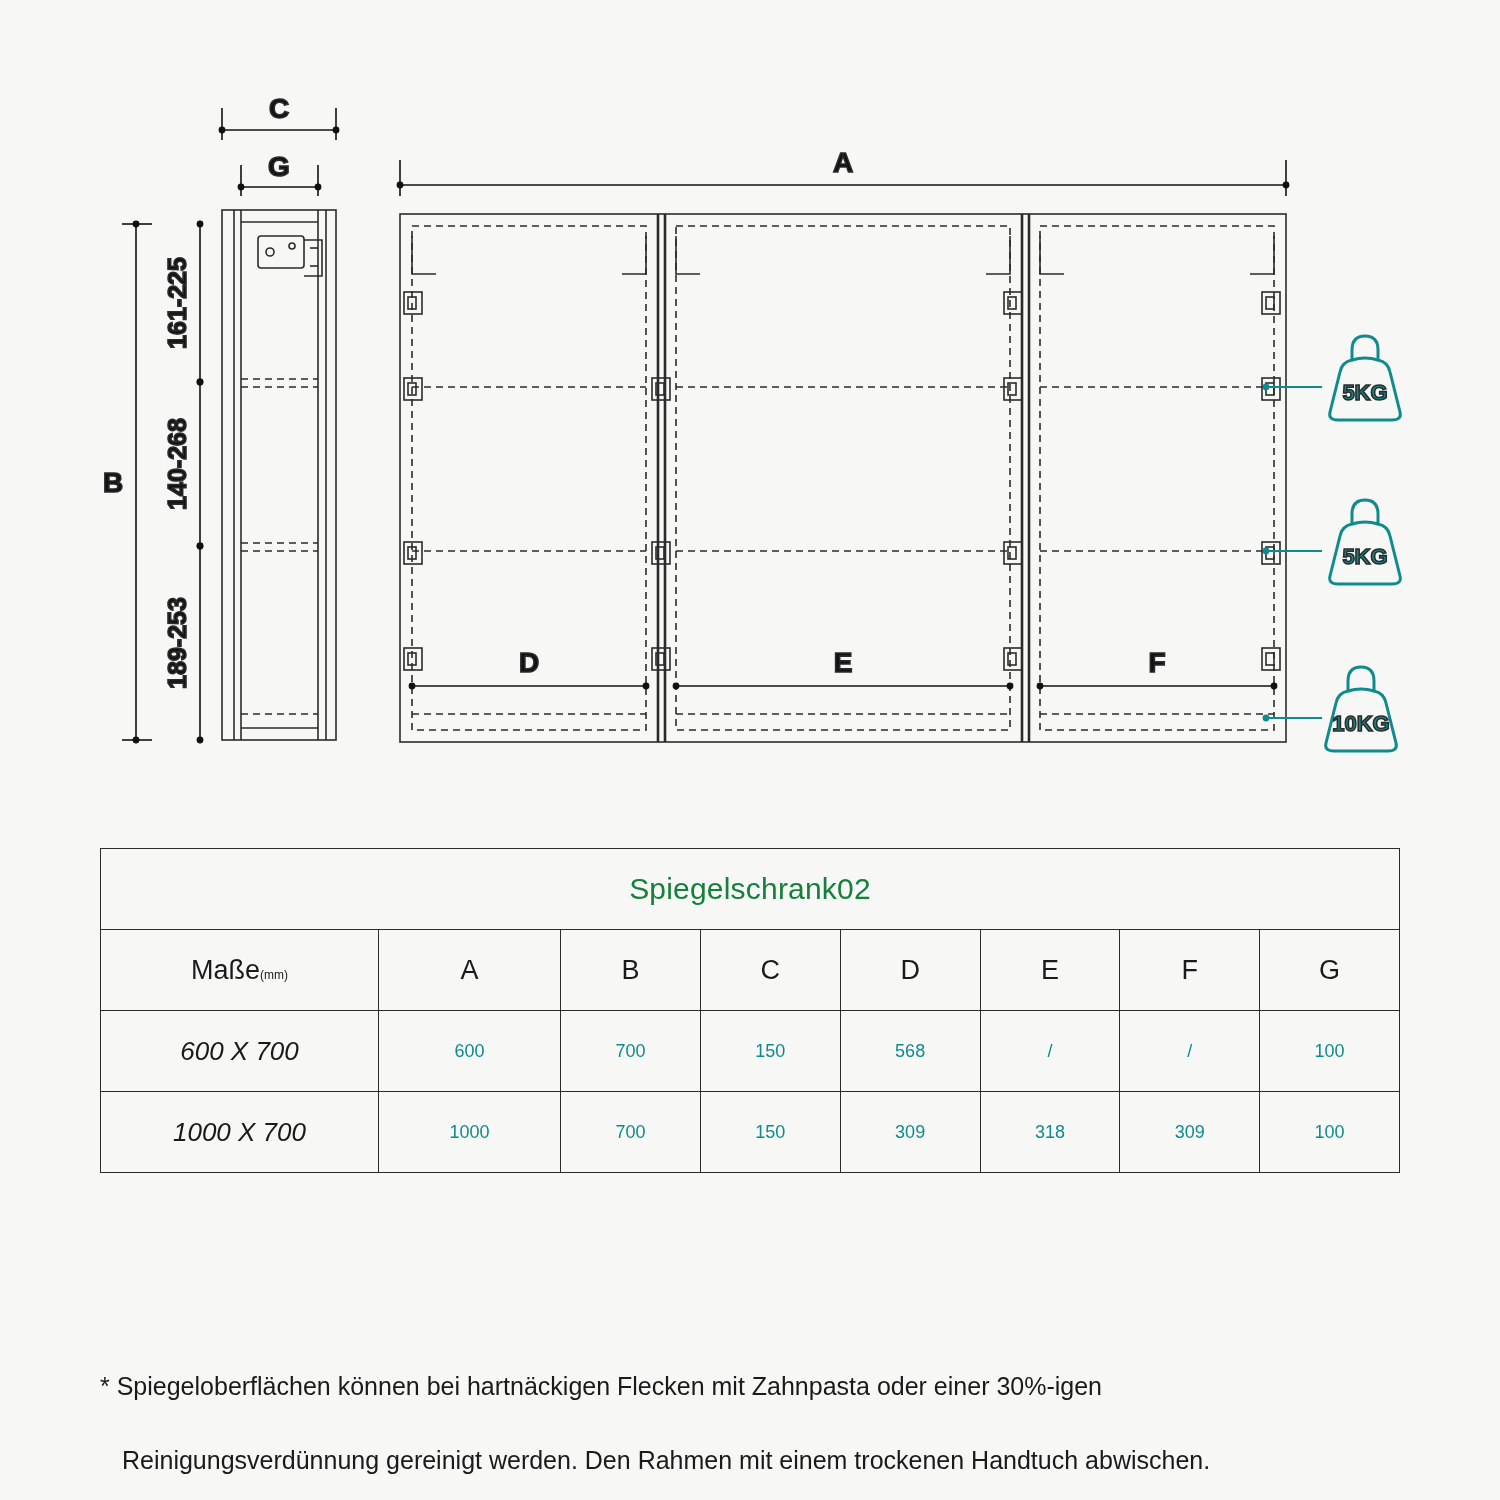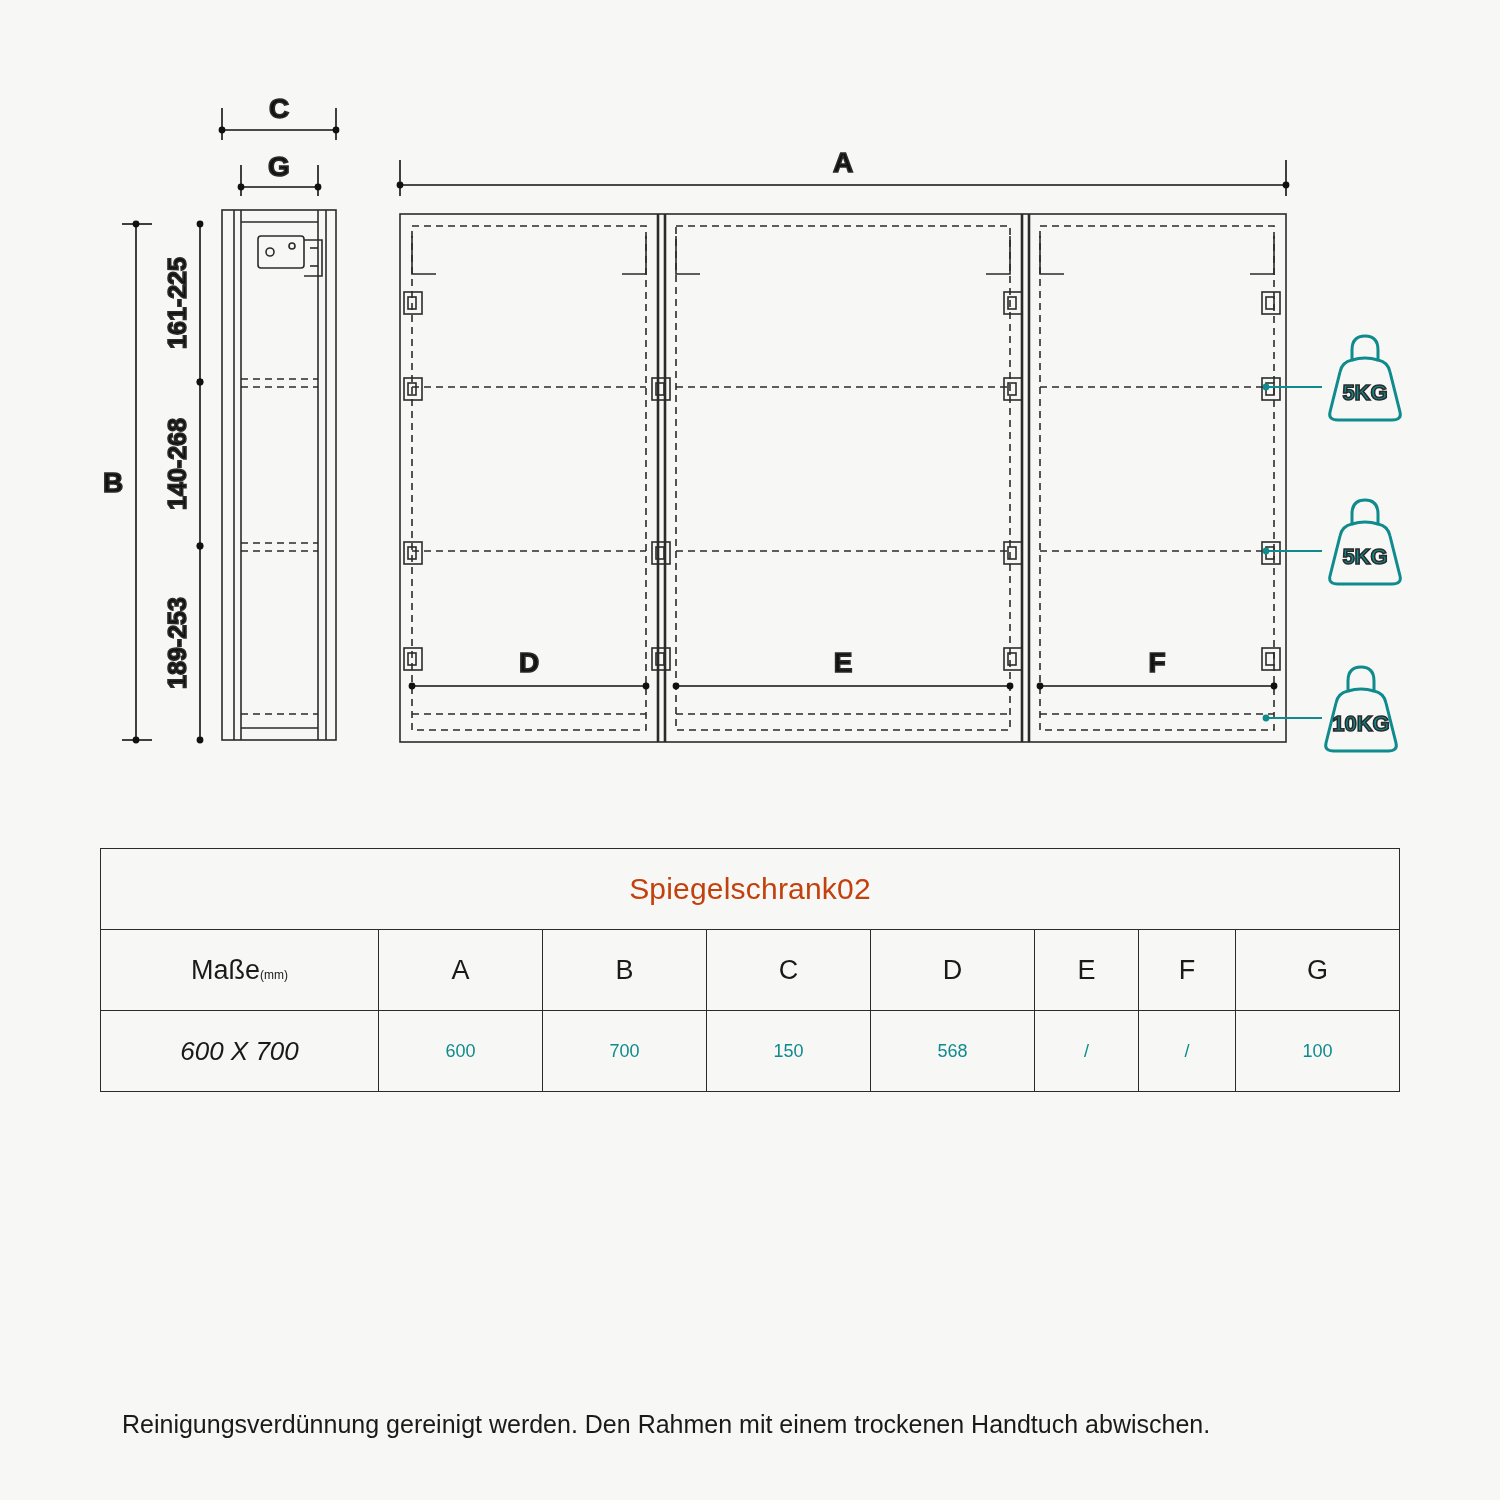--- a/index.html
+++ b/index.html
@@ -26,21 +26,21 @@
   }
   table.spec td, table.spec th{
     border:1.6px solid #2b2b2b;
     text-align:center;
     vertical-align:middle;
     font-weight:normal;
   }
   td.title-cell{
     height:78px;
     font-size:30px;
-    color:#c2410c;
+    color:#15803d;
     font-weight:bold;
     letter-spacing:.2px;
   }
   td.hdr-label{
     height:78px;
     font-size:27px;
     color:#1a1a1a;
   }
   td.hdr-label .unit{font-size:12px;}
   td.hdr-letter{
@@ -289,22 +289,33 @@
           <td class="val">600</td>
           <td class="val">700</td>
           <td class="val">150</td>
           <td class="val">568</td>
           <td class="val">/</td>
           <td class="val">/</td>
           <td class="val">100</td>
         </tr>
 
 
+        <tr>
+          <td class="row-label">1000 X 700</td>
+          <td class="val">1000</td>
+          <td class="val">700</td>
+          <td class="val">150</td>
+          <td class="val">309</td>
+          <td class="val">318</td>
+          <td class="val">309</td>
+          <td class="val">100</td>
+        </tr>
 
       </tbody>
     </table>
   </div>
 
   <div class="footnote">
+    <span>* Spiegeloberflächen können bei hartnäckigen Flecken mit Zahnpasta oder einer 30%-igen</span>
     <span class="l2">Reinigungsverdünnung gereinigt werden. Den Rahmen mit einem trockenen Handtuch abwischen.</span>
   </div>
 
 </div>
 
 </body></html>

